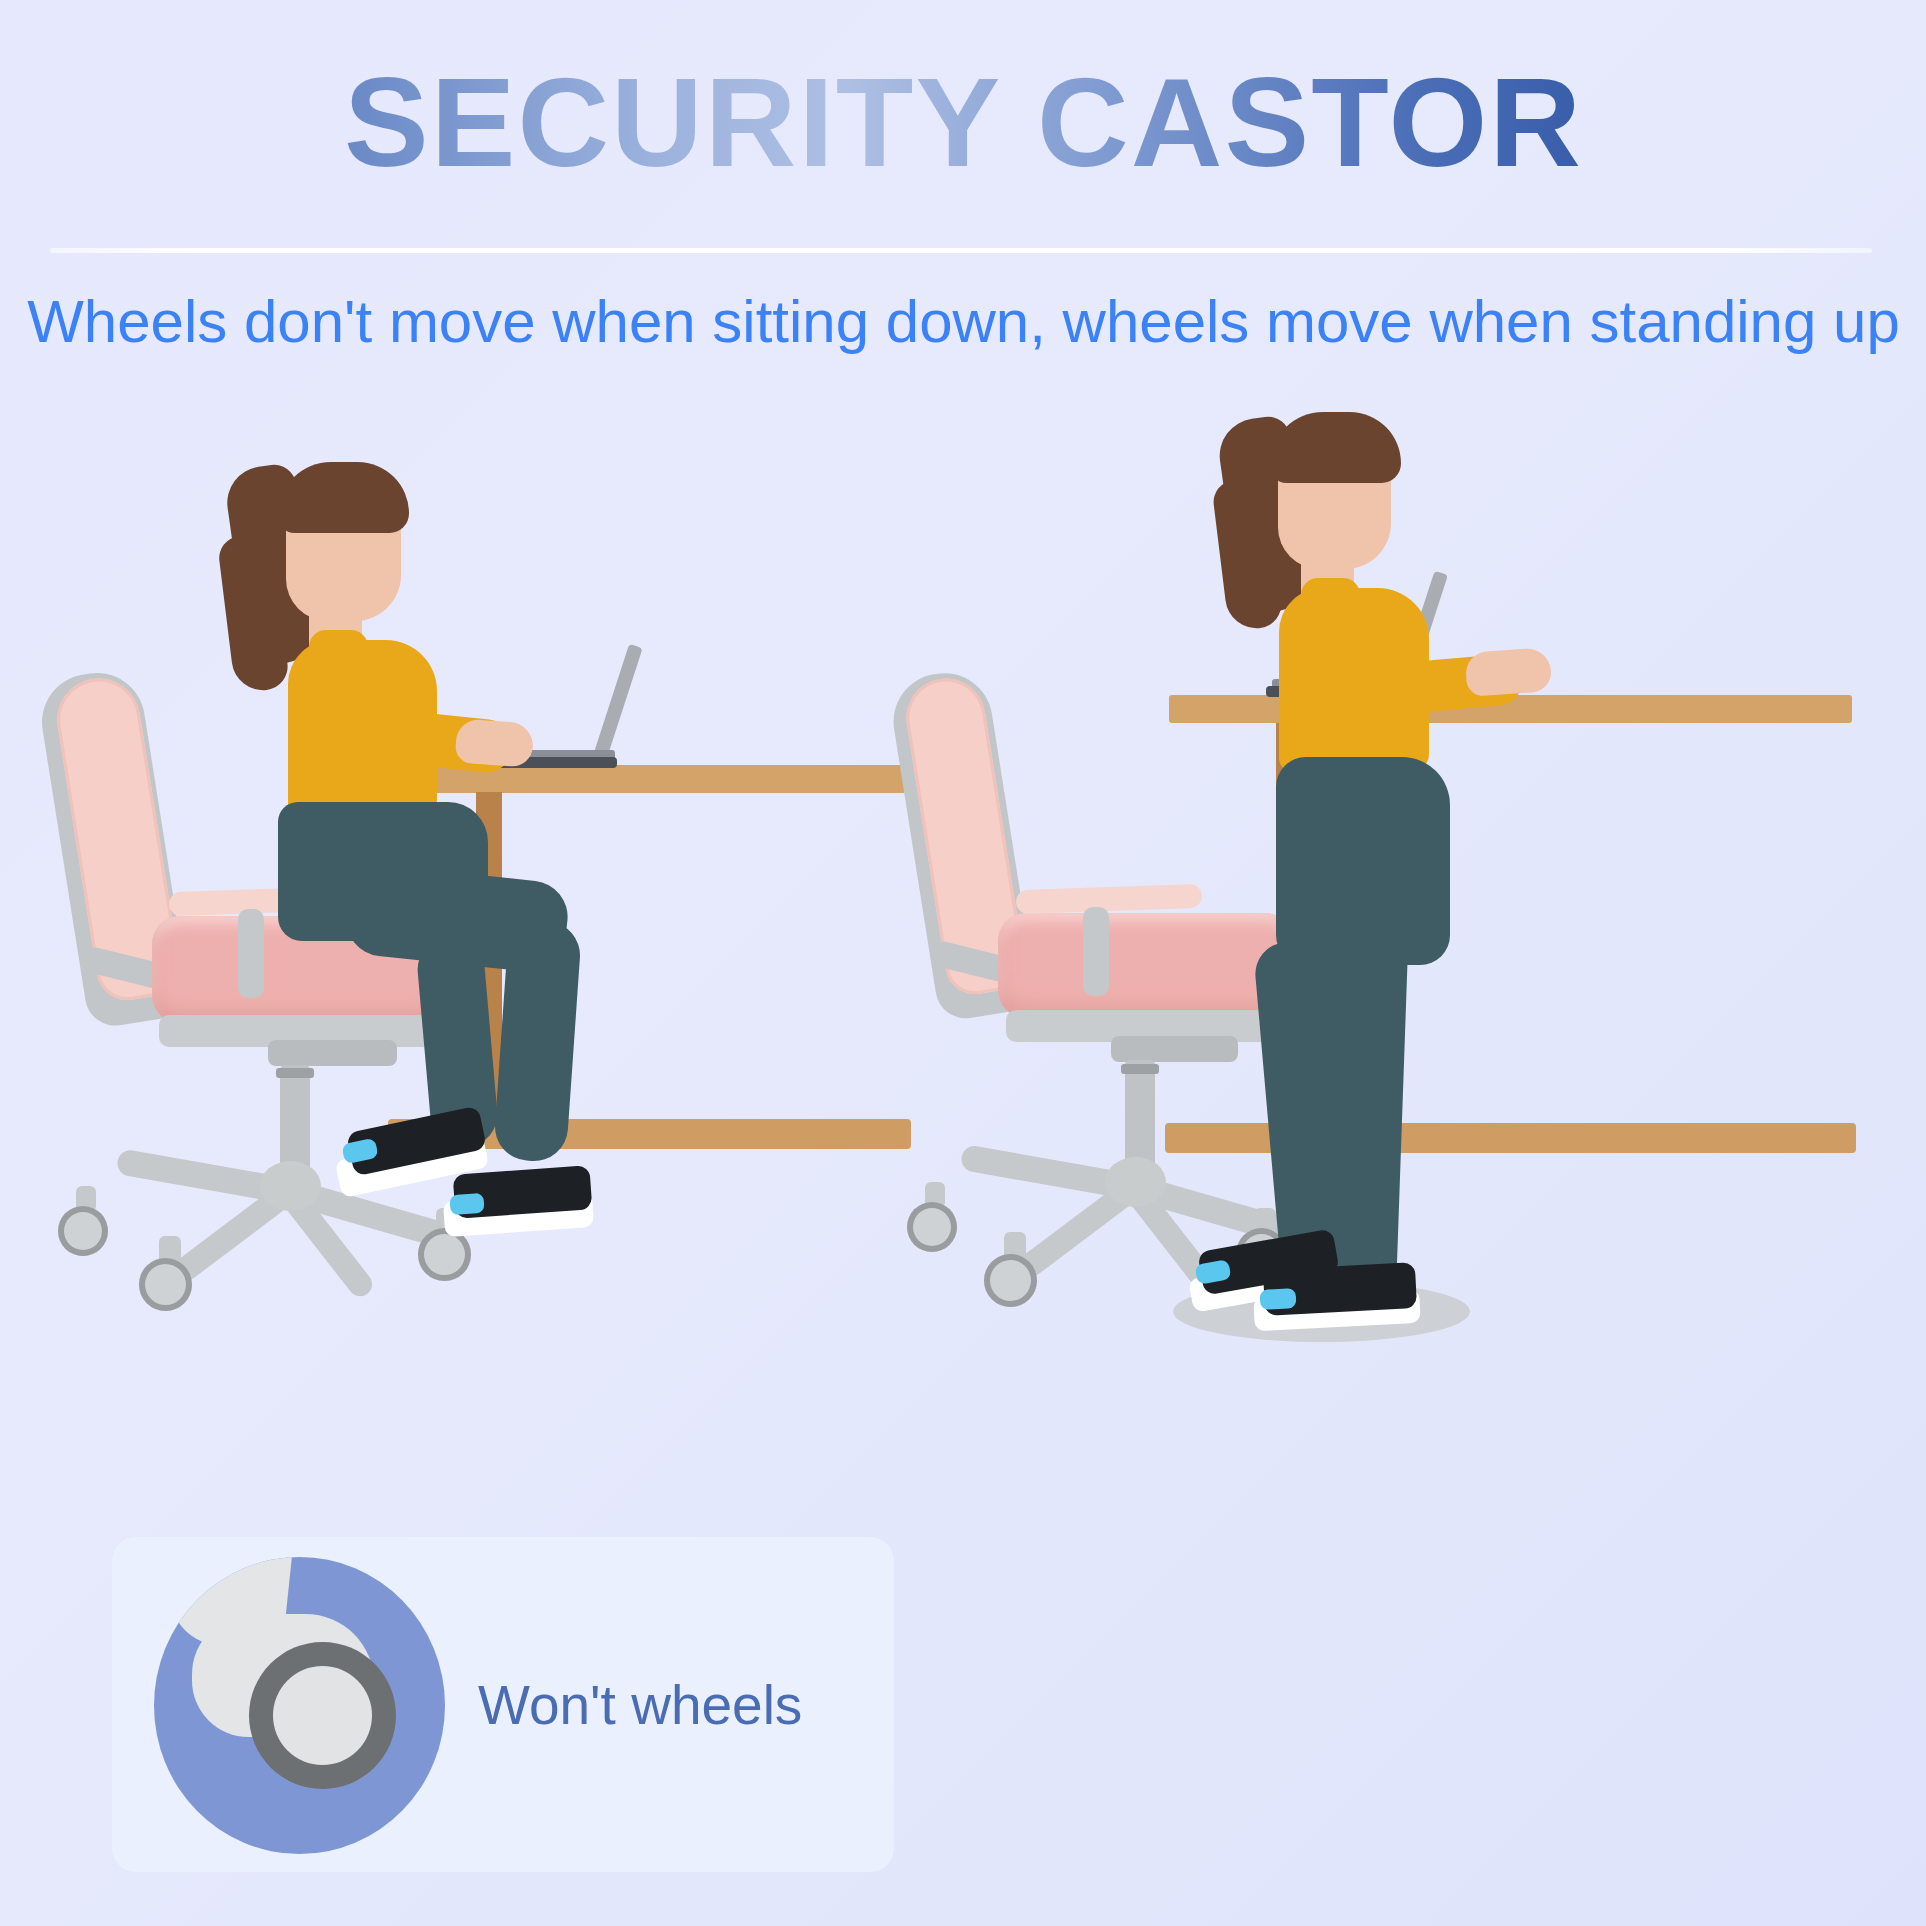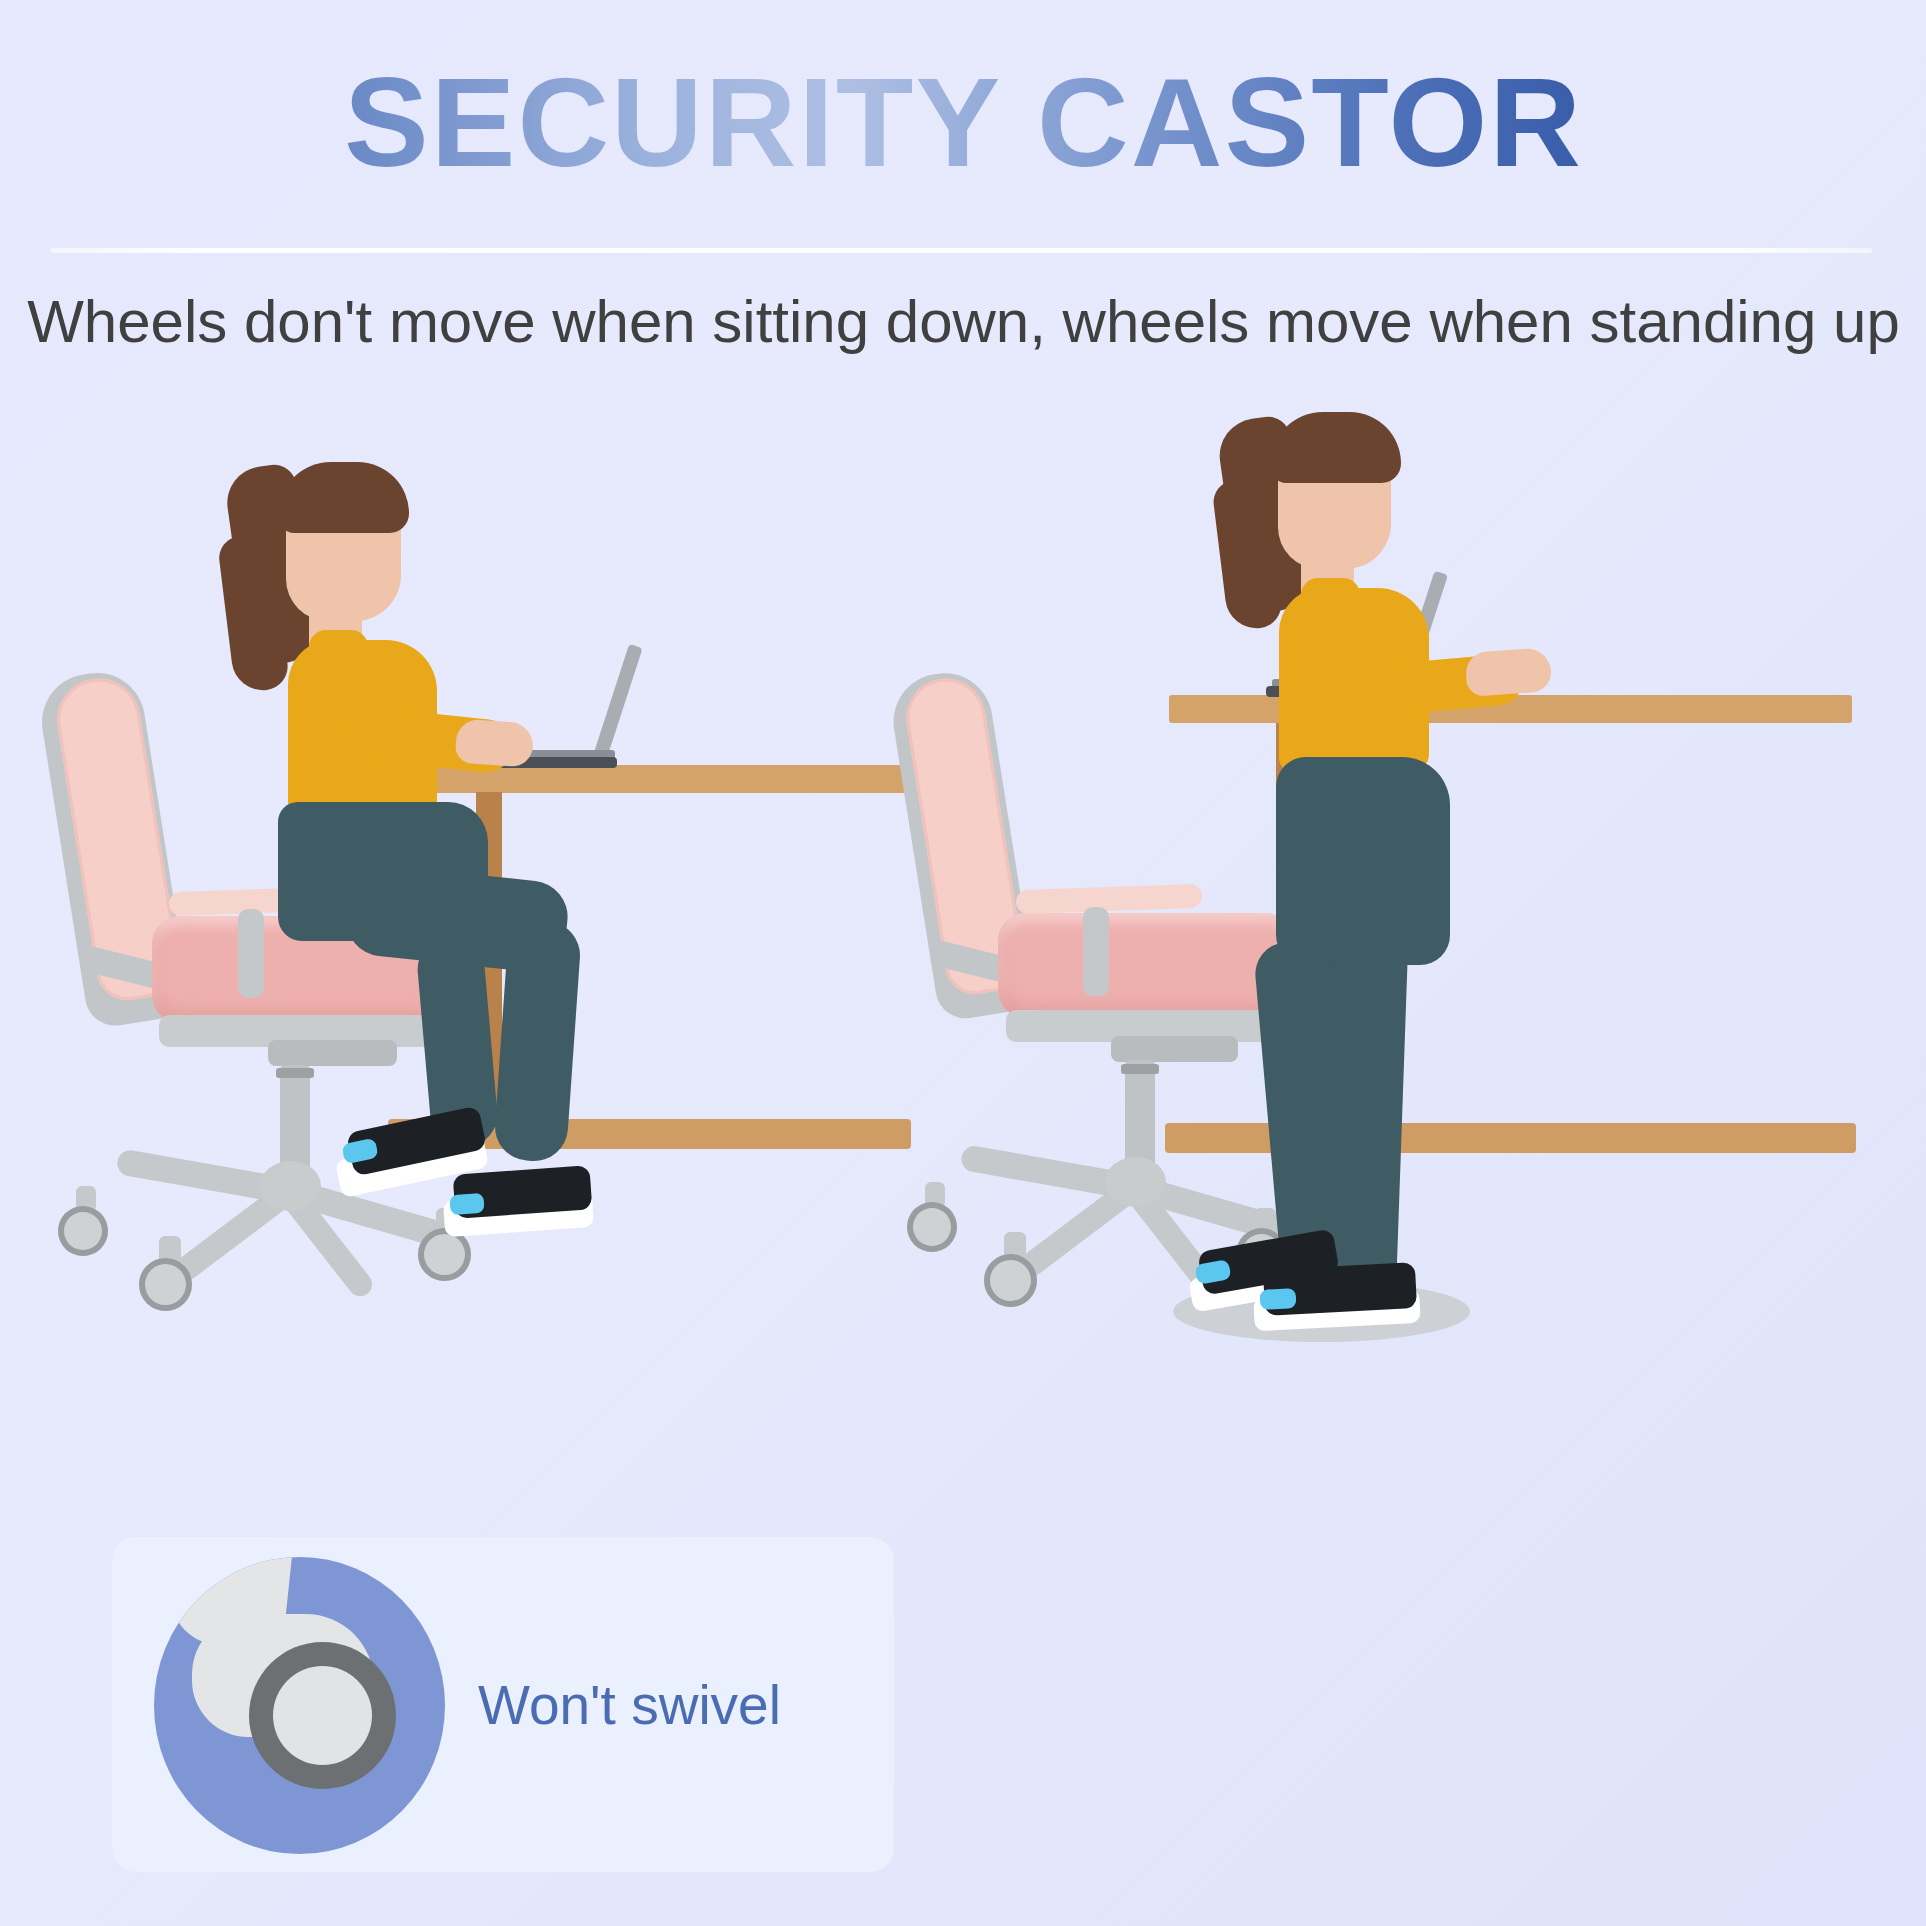--- a/index.html
+++ b/index.html
@@ -21,21 +21,21 @@
     color:transparent;-webkit-text-fill-color:transparent;
     white-space:nowrap;
   }
   .divider{
     position:absolute;left:50px;top:248px;width:1822px;height:5px;
     background:linear-gradient(90deg,rgba(255,255,255,.55) 0%,#ffffff 8%,#ffffff 92%,rgba(255,255,255,.5) 100%);
     border-radius:3px;
   }
   .subtitle{
     position:absolute;left:0;top:287px;width:1927px;text-align:center;
-    font-size:60px;color:#404040;white-space:nowrap;
+    font-size:60px;color:#3b82f6;white-space:nowrap;
   }
 
   
   .scene{position:absolute;top:426px;height:1069px;}
   .scene.left{left:40px;width:871px;}
   .scene.right{left:931px;width:970px;}
   .scene > *{position:absolute;}
 
   
   .desk-top{background:#d4a36a;border-radius:3px;}
@@ -238,18 +238,18 @@
     <div class="shoe-accent" style="left:329px;top:863px;width:36px;height:20px;transform:rotate(-3deg);"></div>
   </div>
 
   <div class="card left">
     <div class="card-circle">
       <div class="cc-fork" style="left:18px;top:-40px;width:117px;height:129px;border-radius:57px 14px 10px 50px;transform:rotate(6deg);"></div>
       <div class="cc-fork" style="left:38px;top:57px;width:182px;height:123px;border-radius:61px 69px 55px 57px;"></div>
       <div class="cc-tire" style="left:95px;top:85px;width:147px;height:147px;"></div>
       <div class="cc-hub" style="left:119px;top:109px;width:99px;height:99px;"></div>
     </div>
-    <div class="card-label">Won't swivel</div>
+    <div class="card-label">Won't wheels</div>
   </div>
 
 
 </div>
 
 
 </body></html>

